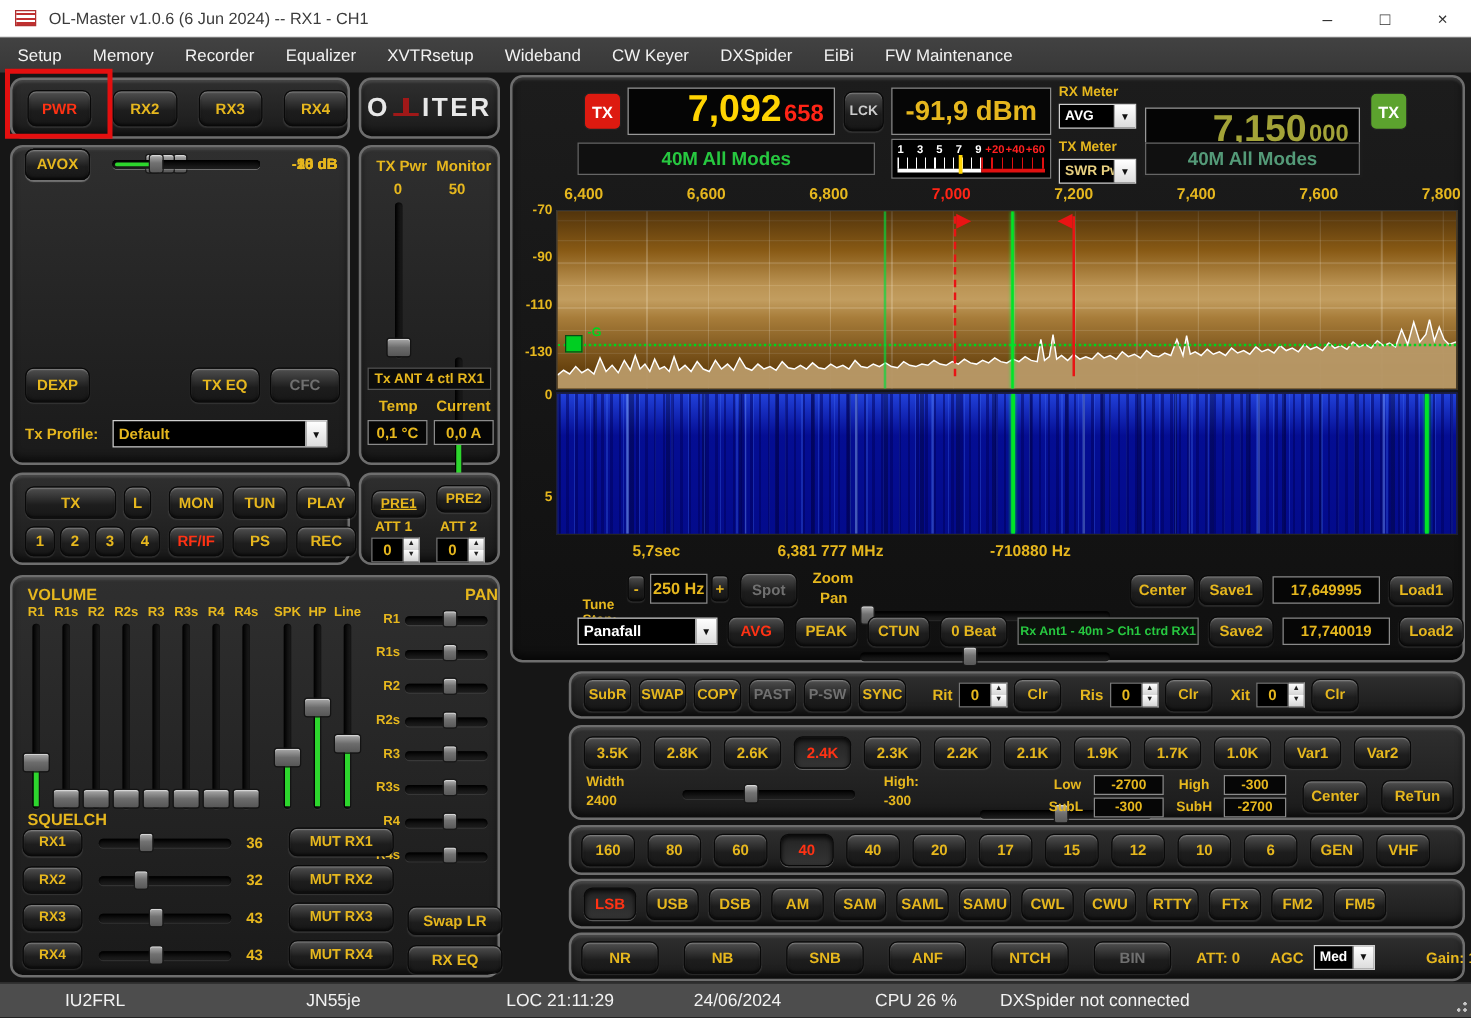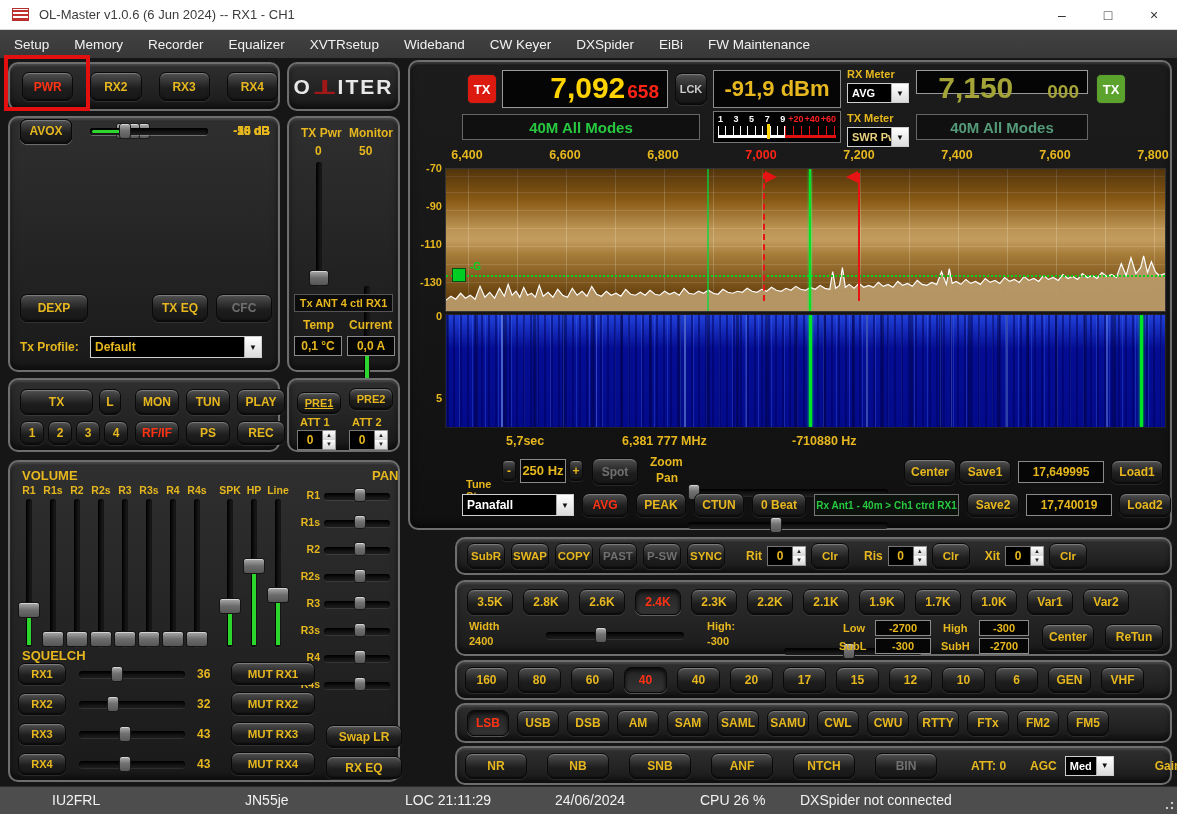--- a/index.html
+++ b/index.html
@@ -260,21 +260,21 @@
       <div class="ta-row">
         <div class="btn">AVOX</div>
         <div class="hs green" style="--pct: 30%;">
           <div class="tr"></div>
           <div class="fl"></div>
           <div class="hd"></div>
         </div>
         <span class="val ylab">-20 dB</span>
       </div>
     </div>
-  <div class="btn abs" style="left:10px;top:176px;width:68px;height:28px;">DEXP</div>
+  <div class="btn abs" style="left:10px;top:176px;width:52px;height:28px;">DEXP</div>
   <div class="btn abs" style="left:142px;top:176px;width:56px;height:28px;">TX EQ</div>
   <div class="btn dis abs" style="left:206px;top:176px;width:56px;height:28px;">CFC</div>
   <span class="ylab abs" style="left:10px;top:222px;">Tx Profile:</span>
   <div class="combo yellow abs" style="left:80px;top:218px;width:172px;">
     <div class="cv">Default</div>
     <div class="ca">▼</div>
   </div>
 </div>
 
 <div class="panel" id="txmeter">
@@ -565,21 +565,21 @@
     <span class="fmain">7,092</span>
       <span class="fsub">658</span>
   </div>
   <div class="btn abs" style="left:265px;top:11px;width:32px;height:32px;color:#ccc;font-size:11px;">LCK</div>
   <div class="vbox abs" id="dbm" style="left:303px;top:8px;width:128px;height:38px;">-91,9 dBm</div>
   <span class="ylab abs" style="left:437px;top:6px;font-size:11px;">RX Meter</span>
   <div class="combo abs" style="left:437px;top:21px;width:62px;height:20px;">
     <div class="cv" style="font-size:11px;">AVG</div>
     <div class="ca">▼</div>
   </div>
-  <div class="freqbox dim abs" style="left:506px;top:8px;width:172px;height:24px;gap:32px;">
+  <div class="freqbox dim abs" style="left:506px;top:24px;width:172px;height:54px;">
     <span class="fmain">7,150</span>
       <span class="fsub">000</span>
   </div>
   <div class="txsq abs" style="left:686px;top:12px;background:var(--tx_green);">TX</div>
 
   <div class="bandbox abs" style="left:52px;top:52px;width:238px;height:26px;">40M All Modes</div>
   <div class="smeter abs" style="left:303px;top:49px;width:128px;height:32px;">
     <div class="smrow">
       <div class="wseg">
           <span>1</span>
@@ -837,21 +837,21 @@
   <div class="btnrow">
     <span style="display:flex;">
 
     <div class="btn">NR</div>
         <div class="btn">NB</div>
         <div class="btn">SNB</div>
         <div class="btn">ANF</div>
         <div class="btn">NTCH</div>
         <div class="btn dis">BIN</div>
       </span>
-    <span class="ylab" style="margin-left:14px;">ATT: 0</span>
+    <span class="ylab" style="">ATT: 0</span>
     <span class="ylab" style="margin-left:24px;">AGC</span>
     <div class="combo" style="margin-left:8px;width:54px;height:20px;">
       <div class="cv" style="font-size:11px;">Med</div>
       <div class="ca">▼</div>
     </div>
     <span class="ylab" style="margin-left:41px;">Gain: 110</span>
     <div class="hs green" style="margin-left: 10px; width: 112px; --pct: 95%;">
       <div class="tr"></div>
         <div class="fl"></div>
         <div class="hd"></div>

